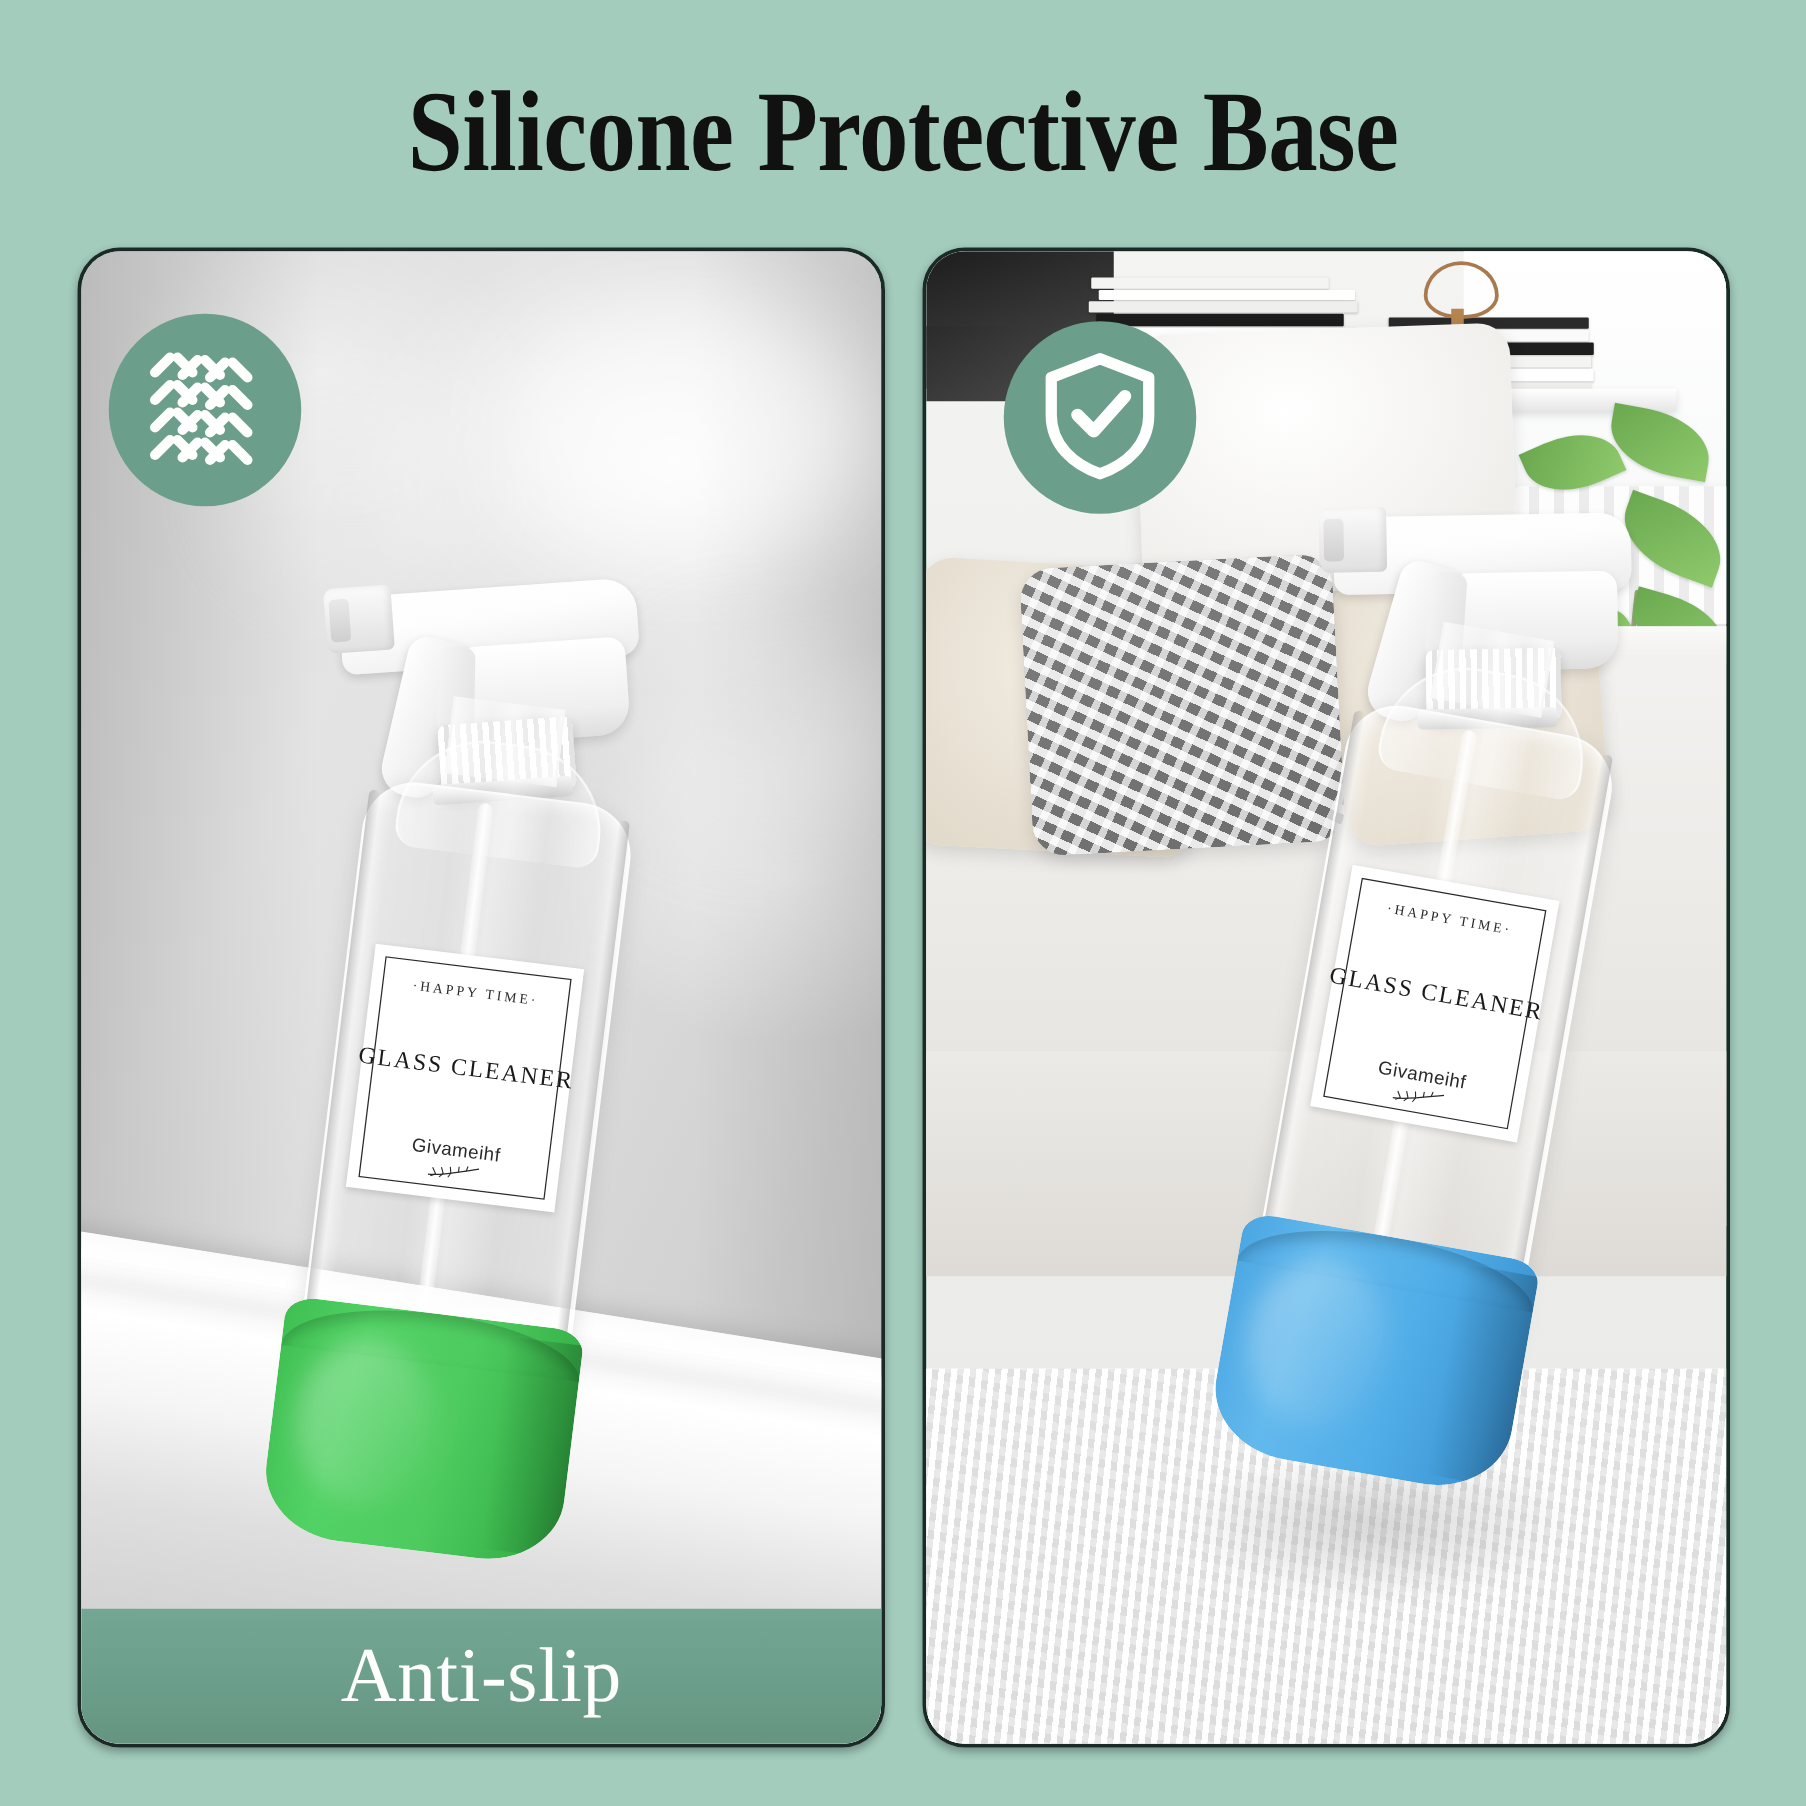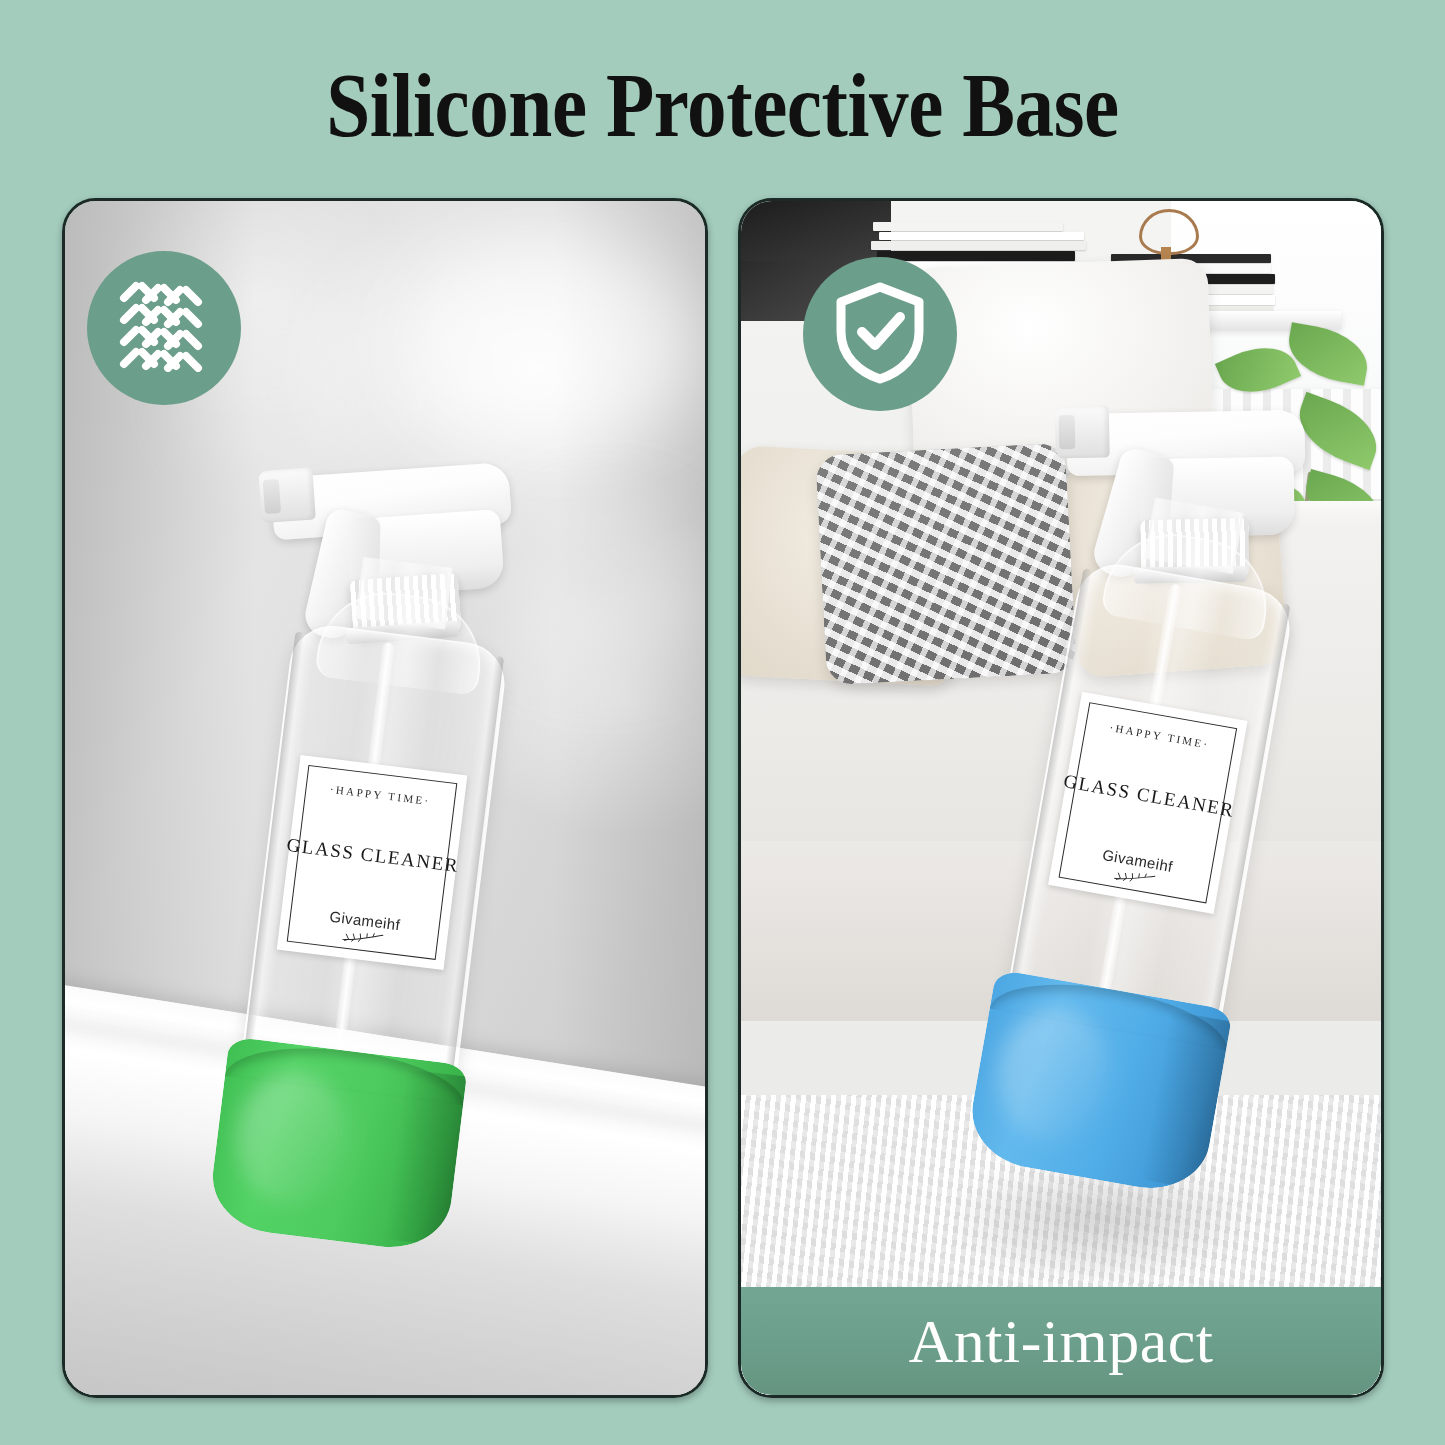--- a/index.html
+++ b/index.html
@@ -581,20 +581,23 @@
               <line x1="48" y1="74" x2="60" y2="86"></line>
               <line x1="52" y1="88" x2="64" y2="76"></line>
               <line x1="70" y1="76" x2="82" y2="88"></line>
             </g>
           </svg>
         </span>
       </div>
 
     </div>
 
+    <div class="caption">
+      <span class="caption-text">Anti-slip</span>
+    </div>
   </div>
 
   <div class="panel" id="panel-right">
     <div class="scene">
 
       <div class="room"></div>
       <div class="window-right"></div>
       <div class="wall-dark"></div>
       <div class="wall-dark2"></div>
 
@@ -691,18 +694,15 @@
         <span>
           <svg width="98" height="104" viewBox="0 0 98 104">
             <path d="M49 7 L88 22 V52 C88 76, 70 92, 49 99 C28 92, 10 76, 10 52 V22 Z" fill="none" stroke="#ffffff" stroke-width="9" stroke-linejoin="round"></path>
             <path d="M31 52 L44 65 L69 37" fill="none" stroke="#ffffff" stroke-width="10" stroke-linecap="round" stroke-linejoin="round"></path>
           </svg>
         </span>
       </div>
 
     </div>
 
-    <div class="caption">
-      <span class="caption-text">Anti-impact</span>
-    </div>
   </div>
 
 </div>
 
 </body></html>

